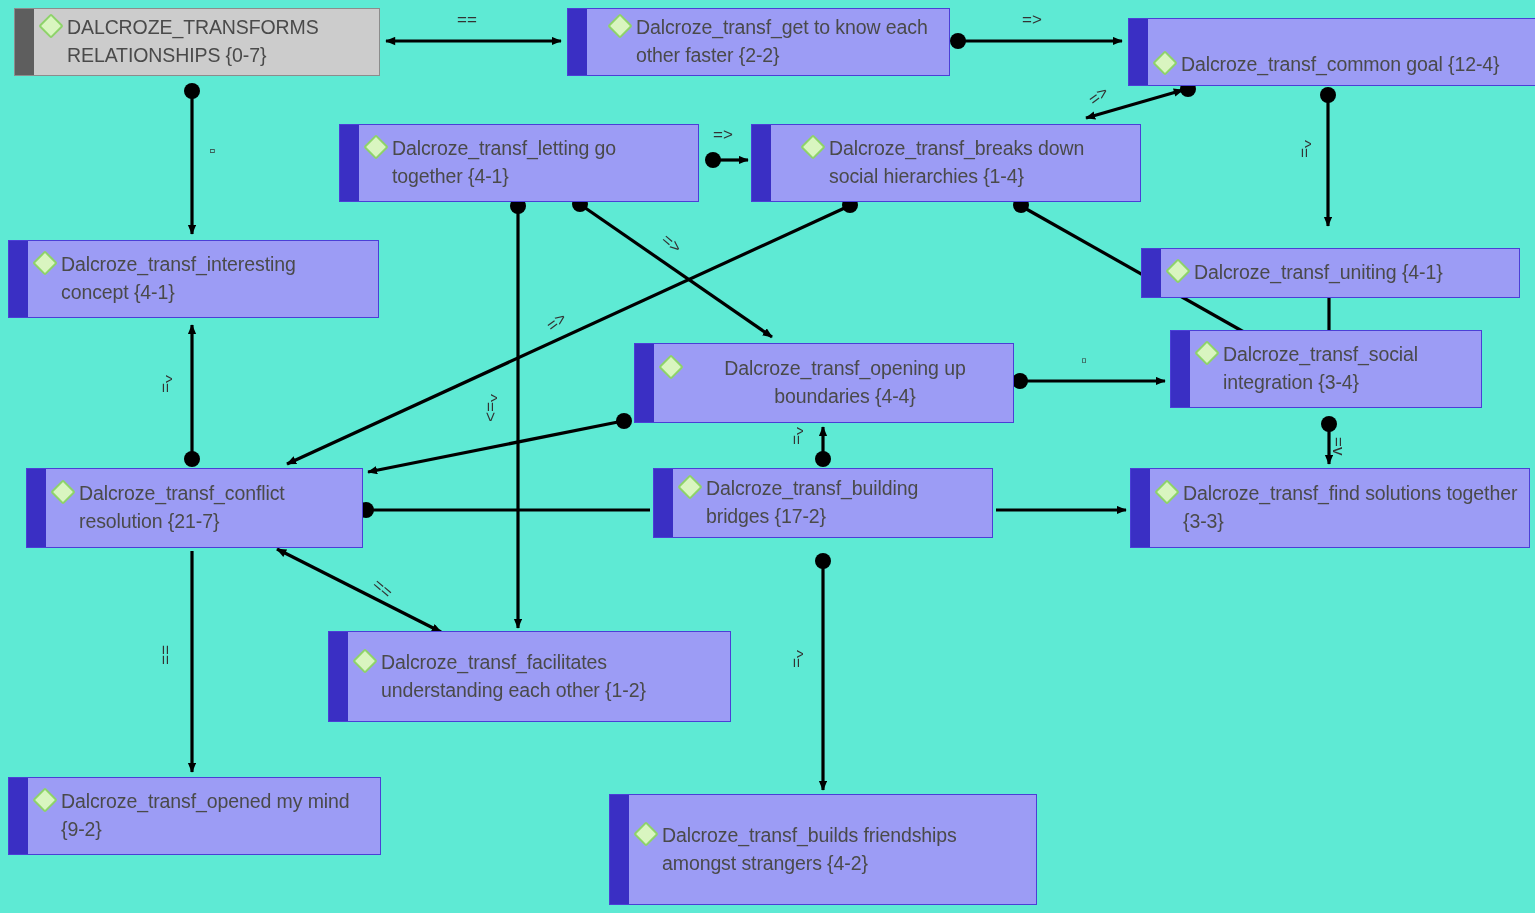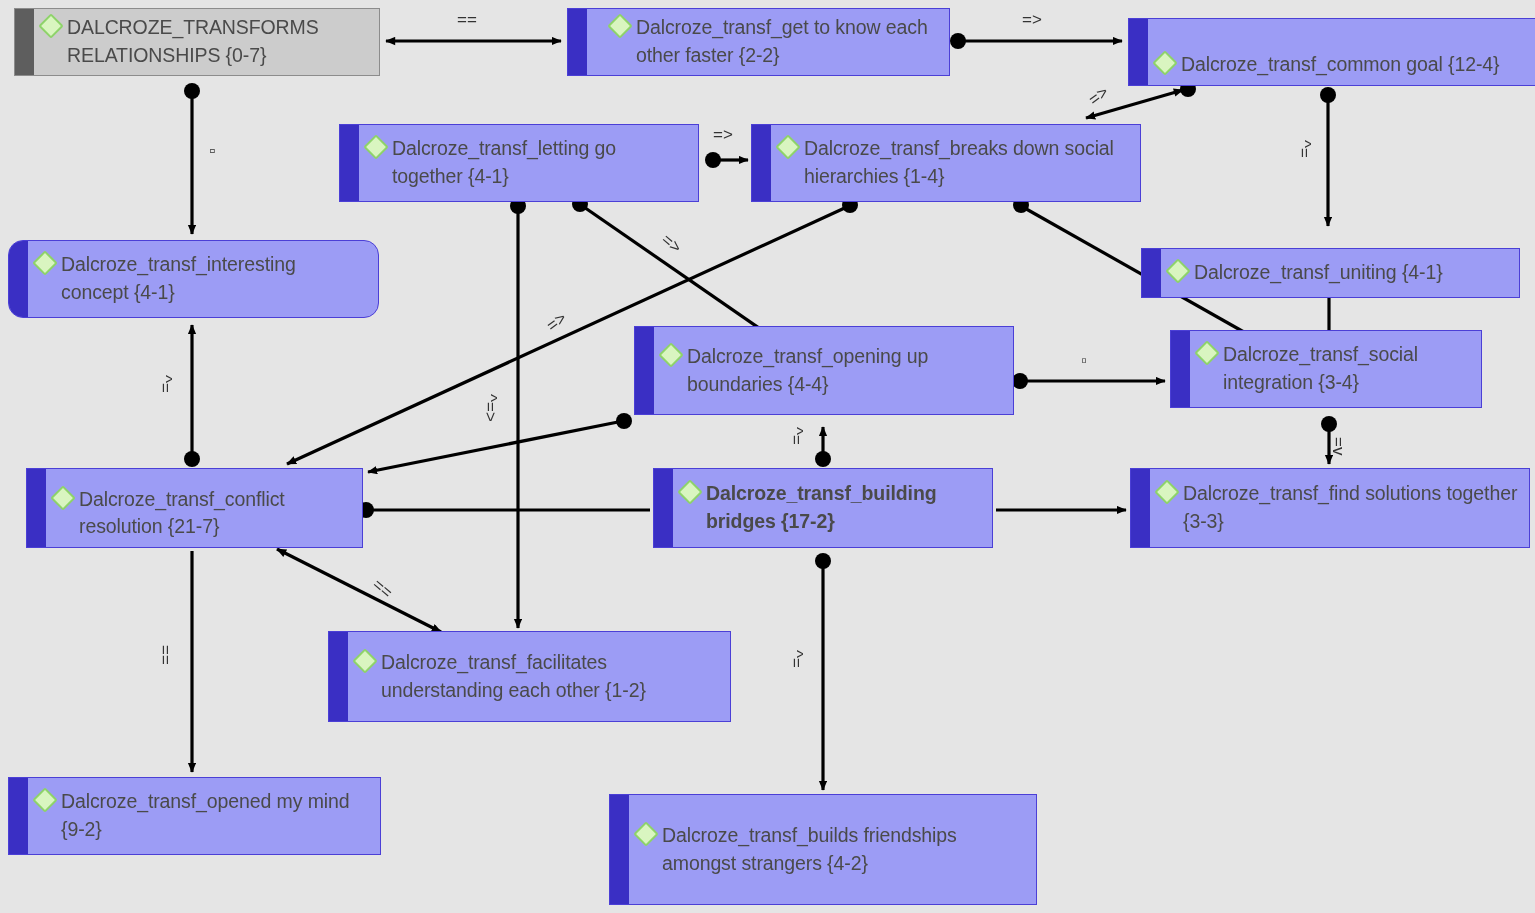--- a/index.html
+++ b/index.html
@@ -10,21 +10,21 @@
   body {
     font-family: "Liberation Sans", sans-serif;
     width: 1535px;
     height: 913px;
     overflow: hidden;
   }
   #diagram-root {
     position: relative;
     width: 1535px;
     height: 913px;
-    background: #e5e5e5;
+    background: #5eead4;
   }
   svg#edge-layer {
     position: absolute;
     left: 0;
     top: 0;
     width: 1535px;
     height: 913px;
   }
   .node {
     position: absolute;
@@ -205,69 +205,69 @@
   </div>
 
   <div class="node" style="left:339px; top:124px; width:360px; height:78px;">
     <span class="accent-bar"></span>
     <span class="node-body">
       <span class="diamond-icon"></span>
       <span class="node-label">Dalcroze_transf_letting go together {4-1}</span>
     </span>
   </div>
 
-  <div class="node" style="left:751px; top:124px; width:390px; height:78px;">
+  <div class="node" style="left:751px; top:124px; width:390px; height:78px;padding-left:25px;">
     <span class="accent-bar"></span>
     <span class="node-body">
       <span class="diamond-icon"></span>
       <span class="node-label">Dalcroze_transf_breaks down social hierarchies {1-4}</span>
     </span>
   </div>
 
   <div class="node" style="left:1141px; top:232px; width:379px; height:50px;margin-top:16px;">
     <span class="accent-bar"></span>
     <span class="node-body">
       <span class="diamond-icon"></span>
       <span class="node-label">Dalcroze_transf_uniting {4-1}</span>
     </span>
   </div>
 
-  <div class="node" style="left:8px; top:240px; width:371px; height:78px;border-radius:15px;">
+  <div class="node" style="left:8px; top:240px; width:371px; height:78px;">
     <span class="accent-bar"></span>
     <span class="node-body">
       <span class="diamond-icon"></span>
       <span class="node-label">Dalcroze_transf_interesting concept {4-1}</span>
     </span>
   </div>
 
-  <div class="node" style="left:634px; top:326px; width:380px; height:89px;">
+  <div class="node" style="left:634px; top:343px; width:380px; height:80px;text-align:center;">
     <span class="accent-bar"></span>
     <span class="node-body">
       <span class="diamond-icon"></span>
       <span class="node-label">Dalcroze_transf_opening up boundaries {4-4}</span>
     </span>
   </div>
 
   <div class="node" style="left:1170px; top:330px; width:312px; height:78px;">
     <span class="accent-bar"></span>
     <span class="node-body">
       <span class="diamond-icon"></span>
       <span class="node-label">Dalcroze_transf_social integration {3-4}</span>
     </span>
   </div>
 
-  <div class="node" style="left:26px; top:468px; width:337px; height:80px;align-items:flex-end;">
+  <div class="node" style="left:26px; top:468px; width:337px; height:80px;">
     <span class="accent-bar"></span>
     <span class="node-body">
       <span class="diamond-icon"></span>
       <span class="node-label">Dalcroze_transf_conflict resolution {21-7}</span>
     </span>
   </div>
 
-  <div class="node" style="left:653px; top:468px; width:340px; height:80px;font-weight:bold;">
+  <div class="node" style="left:653px; top:468px; width:340px; height:70px;">
     <span class="accent-bar"></span>
     <span class="node-body">
       <span class="diamond-icon"></span>
       <span class="node-label">Dalcroze_transf_building bridges {17-2}</span>
     </span>
   </div>
 
   <div class="node" style="left:1130px; top:468px; width:400px; height:80px;">
     <span class="accent-bar"></span>
     <span class="node-body">

